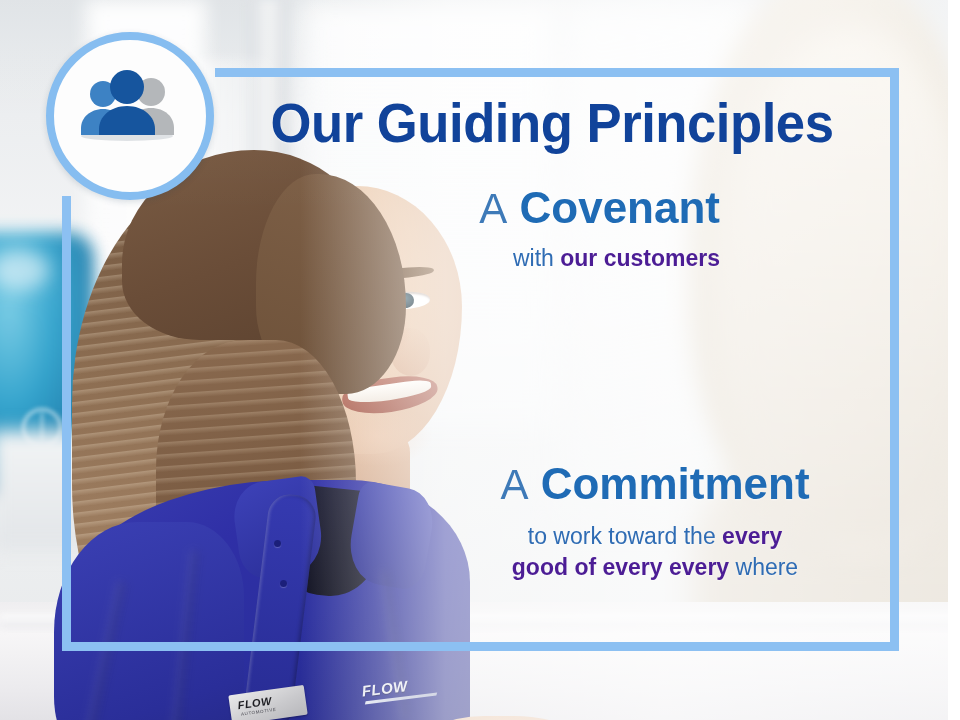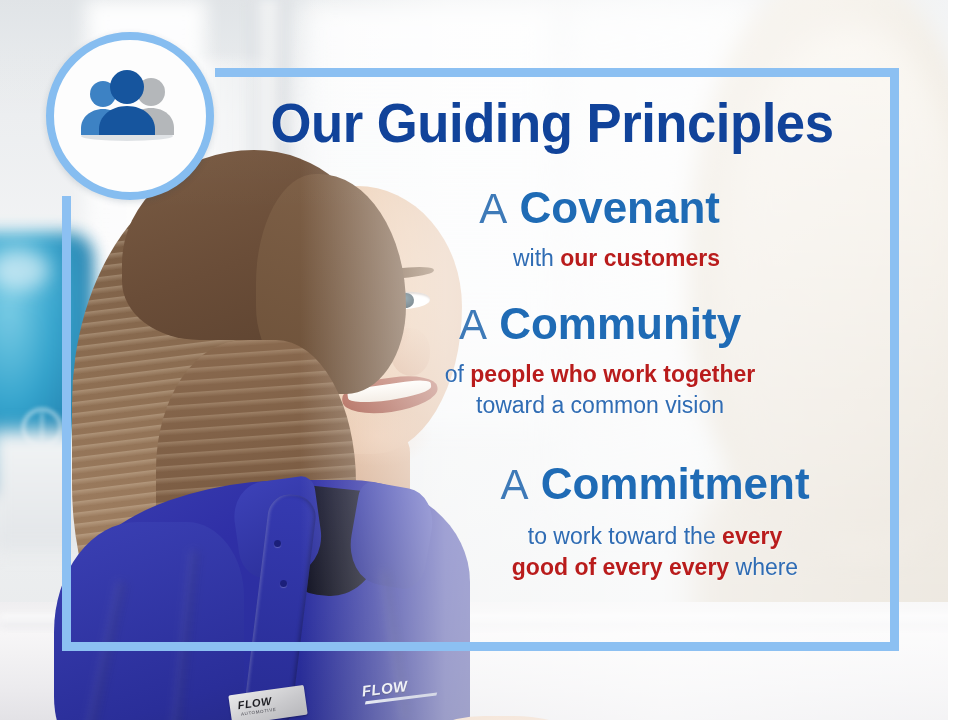--- a/index.html
+++ b/index.html
@@ -351,21 +351,21 @@
   .lead{
     font-size:44px;line-height:1.02;color:#2f6cb4;white-space:nowrap;
     text-shadow:0 1px 2px rgba(255,255,255,.55);
   }
   .lead .art{font-weight:400;color:#3e7ab8;font-size:42px;}
   .lead .word{font-weight:bold;color:#1f6bb5;}
   .sub{
     font-size:23px;line-height:1.35;color:#2f6cb4;font-weight:400;
     text-shadow:0 1px 2px rgba(255,255,255,.55);
   }
-  .sub b{font-weight:bold;color:#b91c1c;}
+  .sub b{font-weight:bold;color:#4c1d95;}
 
   #b1{left:300px;top:186px;width:420px;text-align:right;}
   #b2{left:360px;top:302px;width:480px;text-align:center;}
   #b3{left:420px;top:462px;width:470px;text-align:center;}
   #b1 .sub{margin-top:12px;}
   #b2 .sub{margin-top:12px;}
   #b3 .sub{margin-top:14px;}
 </style>
 </head>
 <body>
@@ -472,30 +472,20 @@
   <div class="block" id="b1">
     <div class="lead">
       <span class="art">A</span>
       <span class="word">Covenant</span>
     </div>
     <div class="sub">
       <span>with </span><b>our customers</b>
     </div>
   </div>
 
-  <div class="block" id="b2">
-    <div class="lead">
-      <span class="art">A</span>
-      <span class="word">Community</span>
-    </div>
-    <div class="sub">
-      <span>of </span><b>people who work together</b><br>
-      <span>toward a common vision</span>
-    </div>
-  </div>
 
   <div class="block" id="b3">
     <div class="lead">
       <span class="art">A</span>
       <span class="word">Commitment</span>
     </div>
     <div class="sub">
       <span>to work toward the </span><b>every</b><br>
       <b>good of every every</b><span> where</span><br>
     </div>

